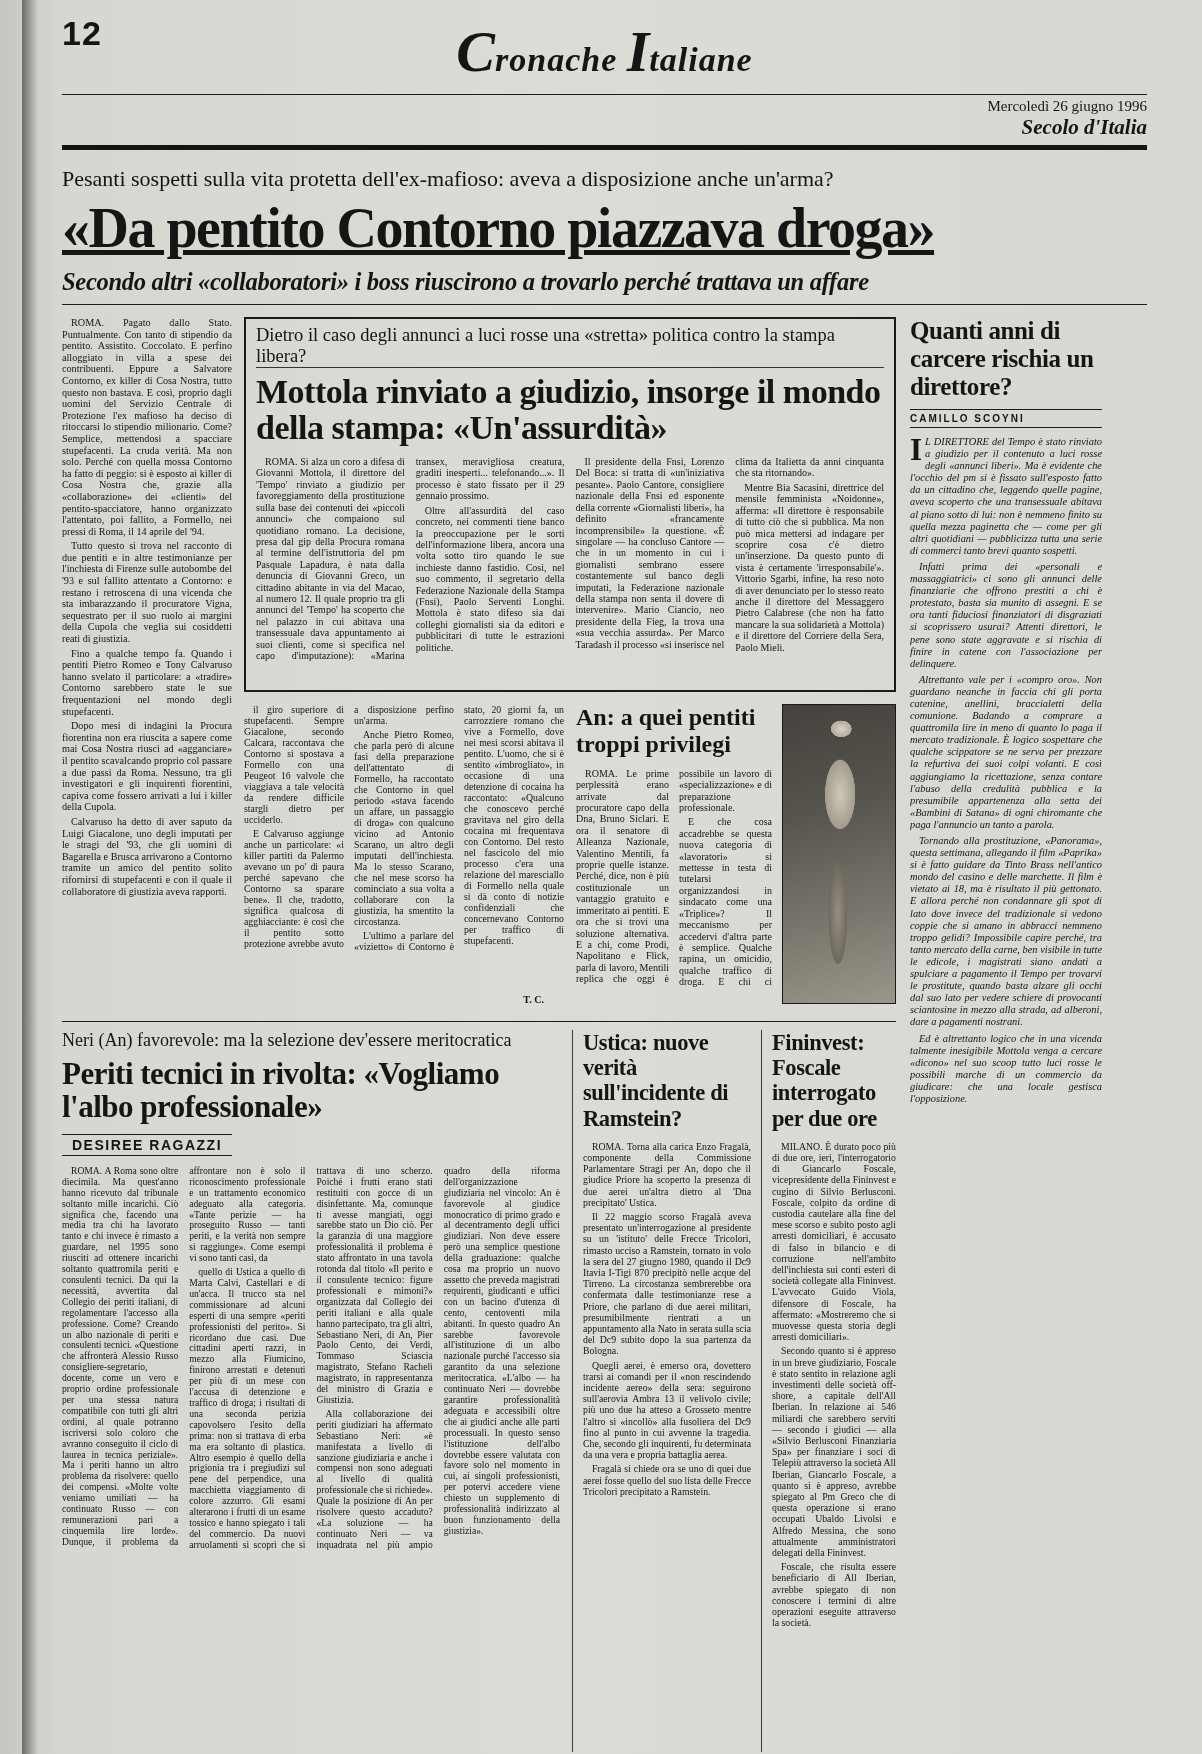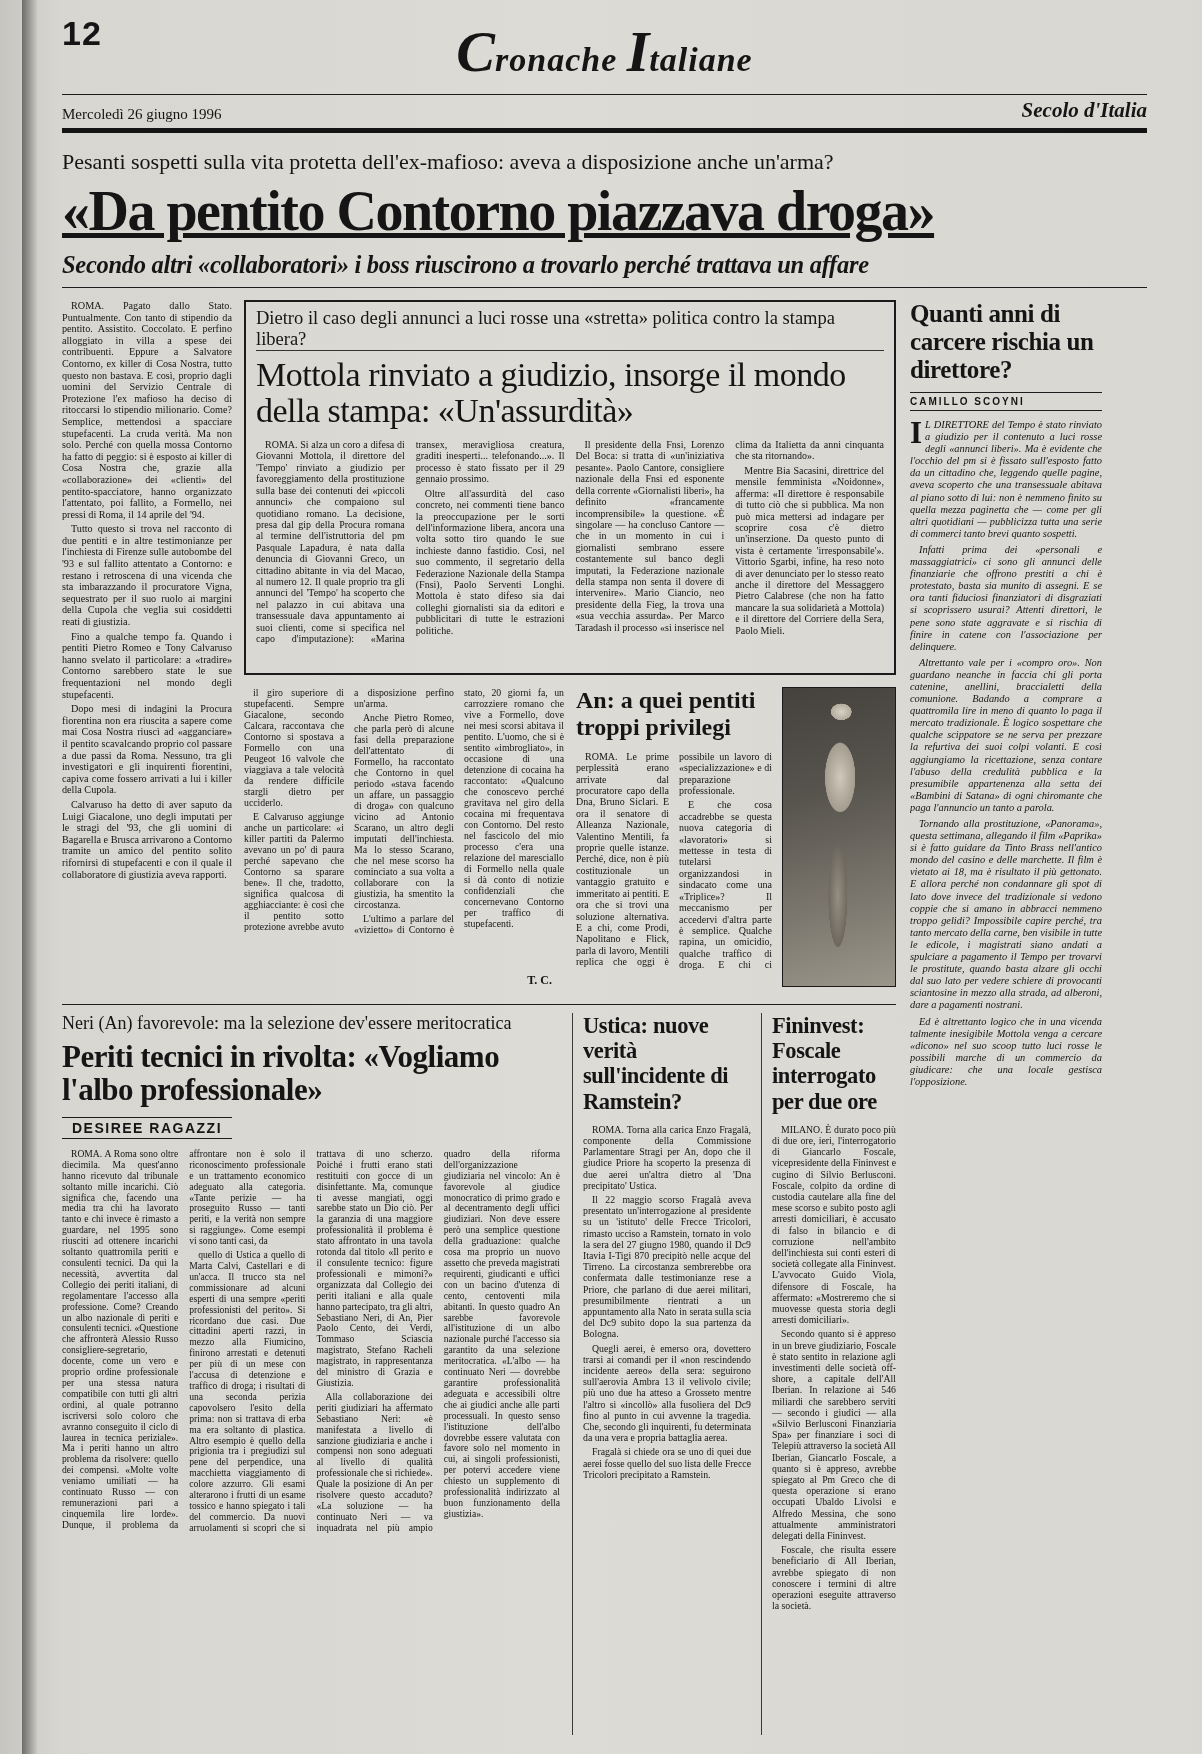--- a/index.html
+++ b/index.html
@@ -15,21 +15,21 @@
   .gutter{position:absolute;left:22px;top:0;bottom:0;width:16px;
     background:linear-gradient(90deg,rgba(30,30,30,.55),rgba(30,30,30,0));}
   
   header{position:relative;padding-top:20px;margin:0 55px 0 62px;}
   .pageno{position:absolute;left:0;top:14px;font-family:"Liberation Sans",sans-serif;
     font-weight:bold;font-size:34px;letter-spacing:1px;}
   .masthead{text-align:center;line-height:64px;height:72px;}
   .masthead .ml{font-size:58px;font-weight:bold;font-style:italic;}
   .masthead .mrest{font-size:34px;font-weight:bold;font-style:italic;letter-spacing:1px;}
   .rule-thin{border-top:1.5px solid #1d1d1d;margin-top:2px;}
-  .hdr-row{display:flex;justify-content:space-between;align-items:flex-end;padding-top:3px;}
+  .hdr-row{display:flex;justify-content:space-between;align-items:flex-end;padding-top:3px;flex-direction:column;}
   .dateline{font-size:15px;}
   .brand{font-size:21px;font-weight:bold;font-style:italic;}
   .rule-thick{height:5px;background:#141414;margin-top:5px;}
   
   .lead{margin:16px 55px 6px 62px;border-bottom:1.5px solid #1d1d1d;padding-bottom:8px;}
   .lead-kicker{font-size:22px;margin-bottom:8px;}
   .lead-headline{font-size:56px;font-weight:bold;letter-spacing:-1.5px;line-height:1.0;margin:2px 0 12px;text-decoration:underline;}
   .lead-deck{font-size:24.5px;font-weight:bold;font-style:italic;letter-spacing:-.3px;}
   
   .layout{display:flex;gap:14px;margin:12px 100px 0 62px;}
@@ -37,26 +37,26 @@
   .right-rail{flex:1;height:1400px;overflow:hidden;}
   
   .small{font-size:10.2px;line-height:11.6px;text-align:justify;}
   .small p{margin:0 0 3px;text-indent:9px;}
   
   .top-zone{display:flex;gap:12px;height:690px;overflow:hidden;}
   .left-article{width:170px;flex:none;height:100%;overflow:hidden;}
   .center-area{flex:1;display:flex;flex-direction:column;overflow:hidden;}
   .mottola-box{border:2px solid #1b1b1b;padding:6px 10px 8px;}
   .m-kicker{font-size:18.5px;border-bottom:1px solid #333;margin-bottom:6px;}
-  .m-headline{font-size:34px;font-weight:normal;line-height:1.06;margin:2px 0 10px;letter-spacing:-.5px;}
+  .m-headline{font-size:34px;font-weight:bold;line-height:1.06;margin:2px 0 10px;letter-spacing:-.5px;}
   .m-cols{column-count:4;column-gap:11px;height:226px;overflow:hidden;font-size:10px;line-height:11.4px;}
   .mid-band{display:flex;gap:12px;margin-top:12px;flex:1;overflow:hidden;}
   .mid-left-wrap{width:320px;flex:none;position:relative;height:100%;}
   .mid-cols{column-count:3;column-gap:10px;height:100%;overflow:hidden;font-size:9.8px;line-height:11px;}
-  .sig{position:absolute;right:8px;bottom:2px;font-weight:bold;font-size:12px;background:#dcdbd6;padding:0 4px;}
+  .sig{position:absolute;right:16px;bottom:2px;font-weight:bold;font-size:10px;background:#dcdbd6;padding:0 4px;}
   .an-article{flex:1;display:flex;gap:10px;overflow:hidden;}
   .an-main{flex:1;}
   .an-headline{font-size:24px;font-weight:bold;line-height:1.12;margin:0 0 10px;}
   .an-cols{column-count:2;column-gap:10px;height:224px;overflow:hidden;font-size:10px;line-height:11.4px;}
   .an-photo{width:112px;flex:none;height:298px;border:1px solid #1a1a1a;
     background:
       radial-gradient(ellipse 15px 12px at 52% 8%, #d8d2c6 0%, #b3ab9d 68%, rgba(0,0,0,0) 70%),
       radial-gradient(ellipse 24px 55px at 51% 30%, #cfc8bb 0%, #a49c8e 62%, rgba(0,0,0,0) 64%),
       radial-gradient(ellipse 15px 80px at 49% 70%, #958e82 0%, #6e695f 62%, rgba(0,0,0,0) 64%),
       linear-gradient(165deg,#45423d 0%,#57544e 35%,#7b766d 70%,#9b968a 100%);}

